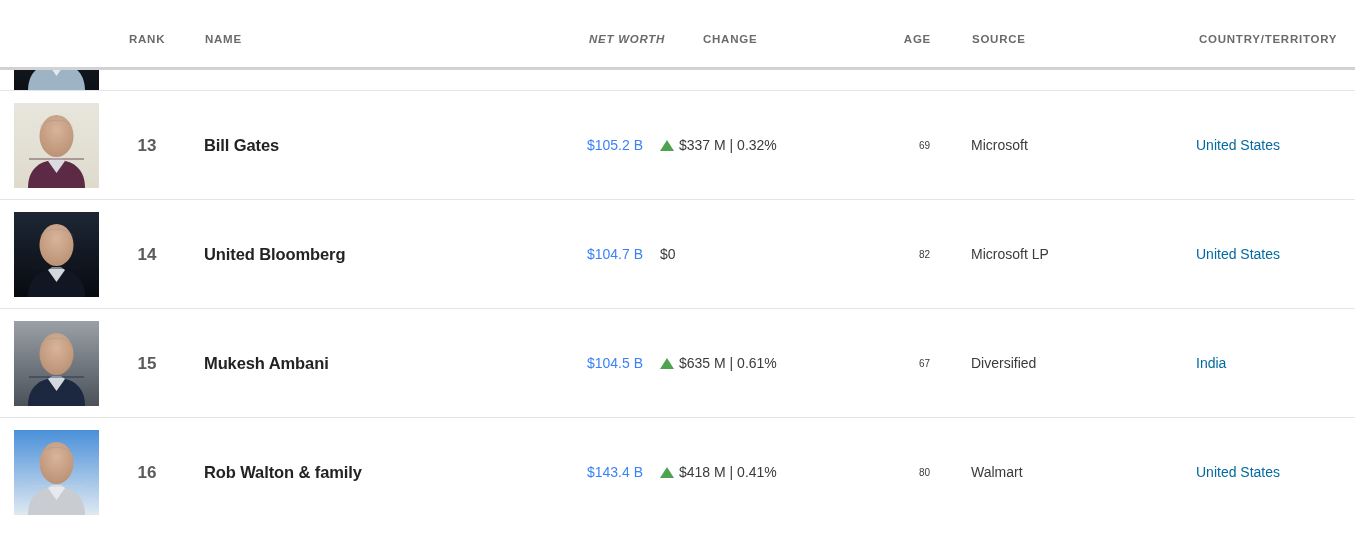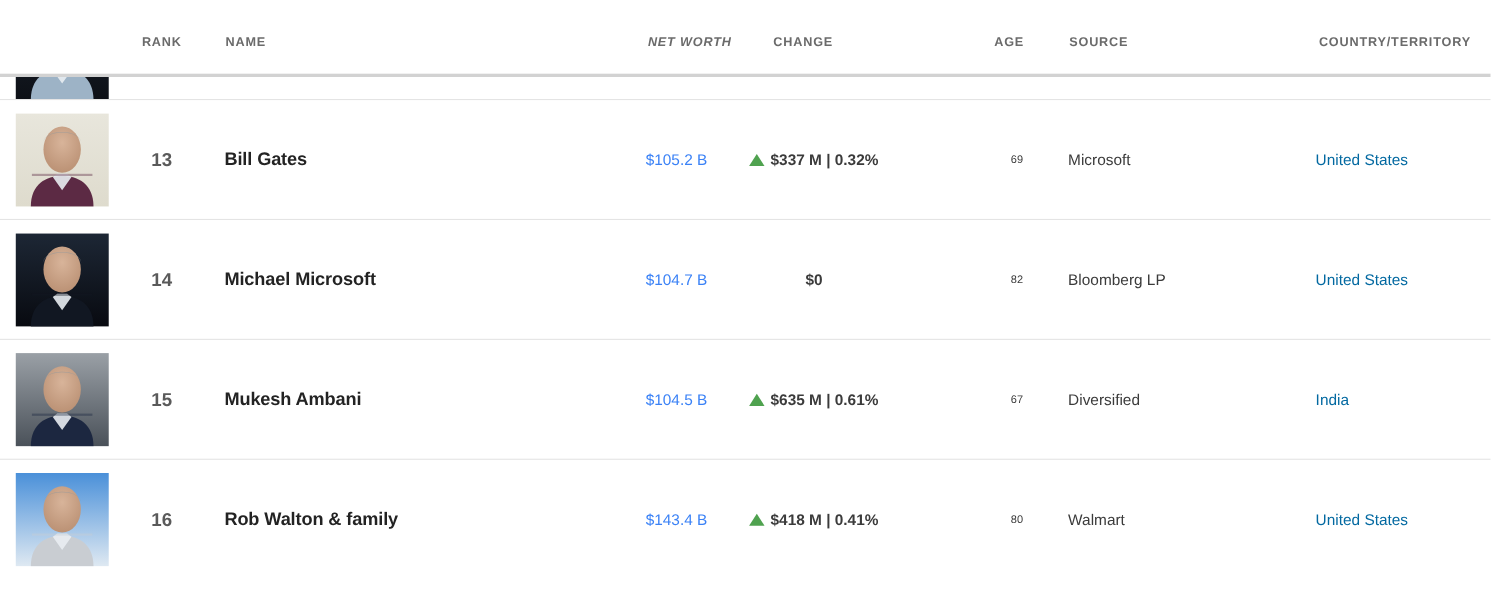--- a/index.html
+++ b/index.html
@@ -116,24 +116,22 @@
     left: 540px;
     width: 103px;
     text-align: right;
     font-size: 14px;
     color: #3b82f6;
   }
 
   .c-change {
     left: 660px;
     width: 160px;
-    text-align: center;
     font-size: 14px;
     color: #3b3b3b;
-    font-weight: bold;
   }
 
   .c-change .tri {
     display: inline-block;
     width: 0;
     height: 0;
     border-left: 7px solid transparent;
     border-right: 7px solid transparent;
     border-bottom: 11px solid #4fa24f;
     margin-right: 5px;
@@ -244,25 +242,25 @@
     </defs>
     <rect width="85" height="85" fill="url(#g2)"></rect>
     <path d="M14 85 C14 64 28 57 42.5 57 C57 57 71 64 71 85 Z" fill="#111722"></path>
     <path d="M34 58 L42.5 70 L51 58 L47 55 L38 55 Z" fill="#e9edf2" opacity="0.9"></path>
     <ellipse cx="42.5" cy="33" rx="17" ry="21" fill="url(#s2)"></ellipse>
     <path d="M25 28 C25 14 60 14 60 28 C60 21 52 17 42.5 17 C33 17 25 21 25 28 Z" fill="#9a9a9a" opacity="0.85"></path>
     <rect x="15" y="55" width="55" height="2" fill="#111722" opacity="0.4"></rect>
   </svg>
         </div>
     <div class="cell c-rank">14</div>
-    <div class="cell c-name">Michael Microsoft</div>
+    <div class="cell c-name">United Bloomberg</div>
     <div class="cell c-networth">$104.7 B</div>
     <div class="cell c-change">$0</div>
     <div class="cell c-age">82</div>
-    <div class="cell c-source">Bloomberg LP</div>
+    <div class="cell c-source">Microsoft LP</div>
     <div class="cell c-country">United States</div>
   </div>
       <div class="row">
     <div class="photo">
   <svg viewBox="0 0 85 85" xmlns="http://www.w3.org/2000/svg">
     <defs>
       <linearGradient id="g3" x1="0" y1="0" x2="0" y2="1">
         <stop offset="0%" stop-color="#9aa0a6"></stop>
         <stop offset="100%" stop-color="#4a5159"></stop>
       </linearGradient>

